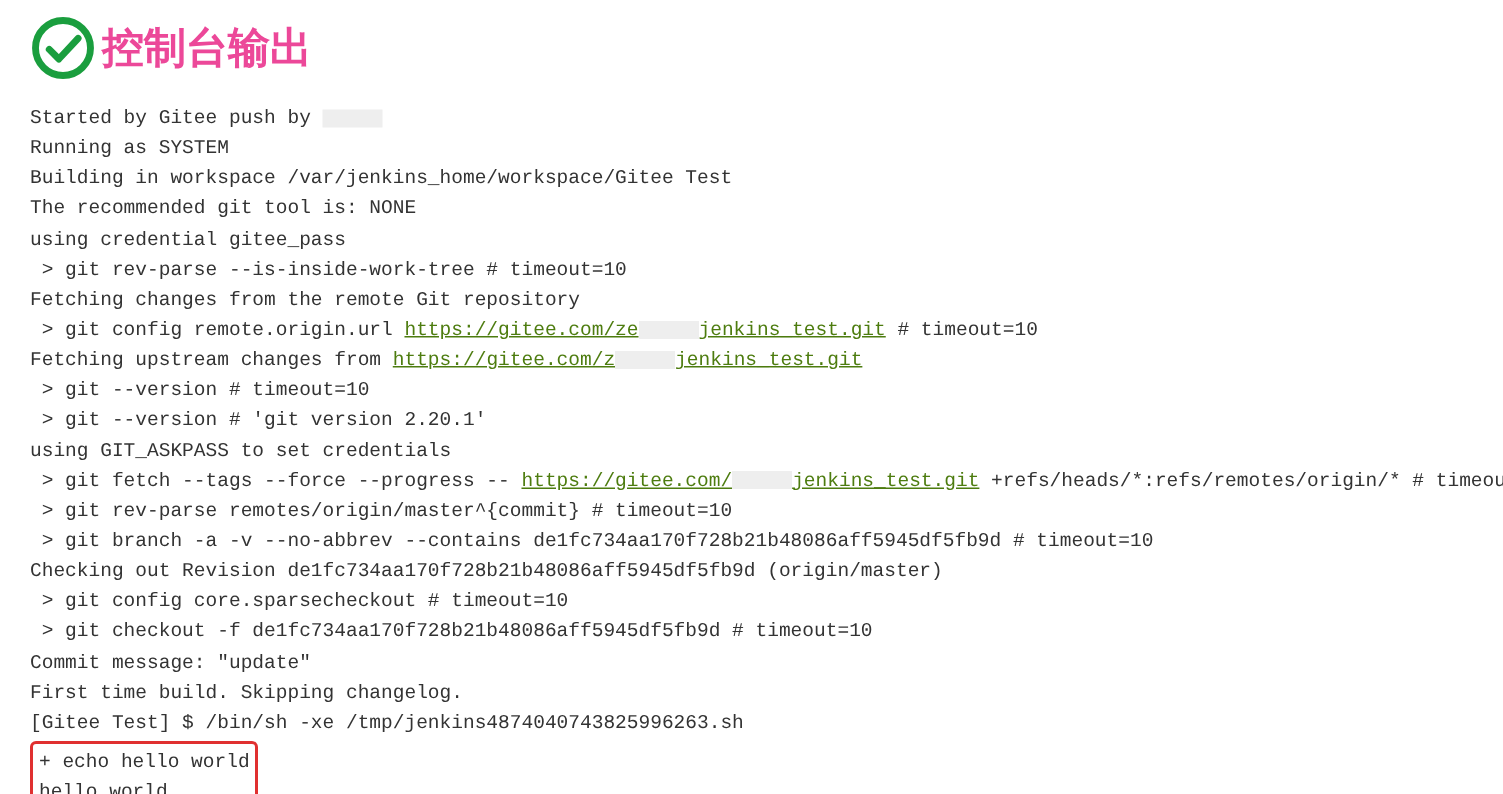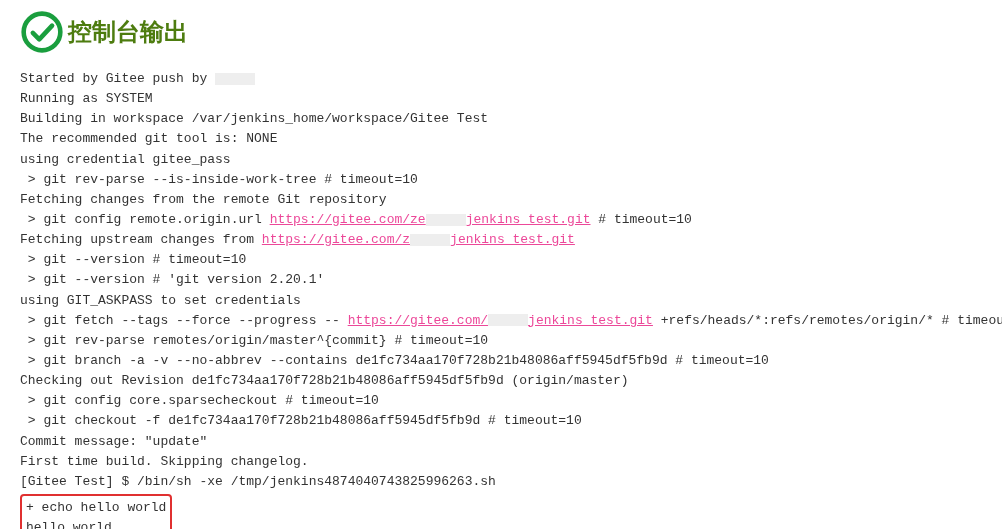--- a/index.html
+++ b/index.html
@@ -14,33 +14,33 @@
       display: flex;
       align-items: center;
       margin-bottom: 15px;
     }
     .success-icon {
       width: 44px;
       height: 44px;
       margin-right: 4px;
     }
     .title {
-      font-size: 24px;
+      font-size: 28px;
       font-weight: bold;
-      color: #4d7c0f;
+      color: #ec4899;
     }
     .console {
       font-family: "Courier New", monospace;
       font-size: 13px;
       line-height: 1.55;
       color: #333;
       white-space: pre;
     }
     .console-line { display: block; }
-    .link { color: #ec4899; text-decoration: underline; }
+    .link { color: #4d7c0f; text-decoration: underline; }
     .redacted {
       display: inline-block;
       background: #eee;
       color: #eee;
       width: 40px;
       height: 12px;
       vertical-align: middle;
     }
     .red-box {
       border: 2px solid #e03030;

